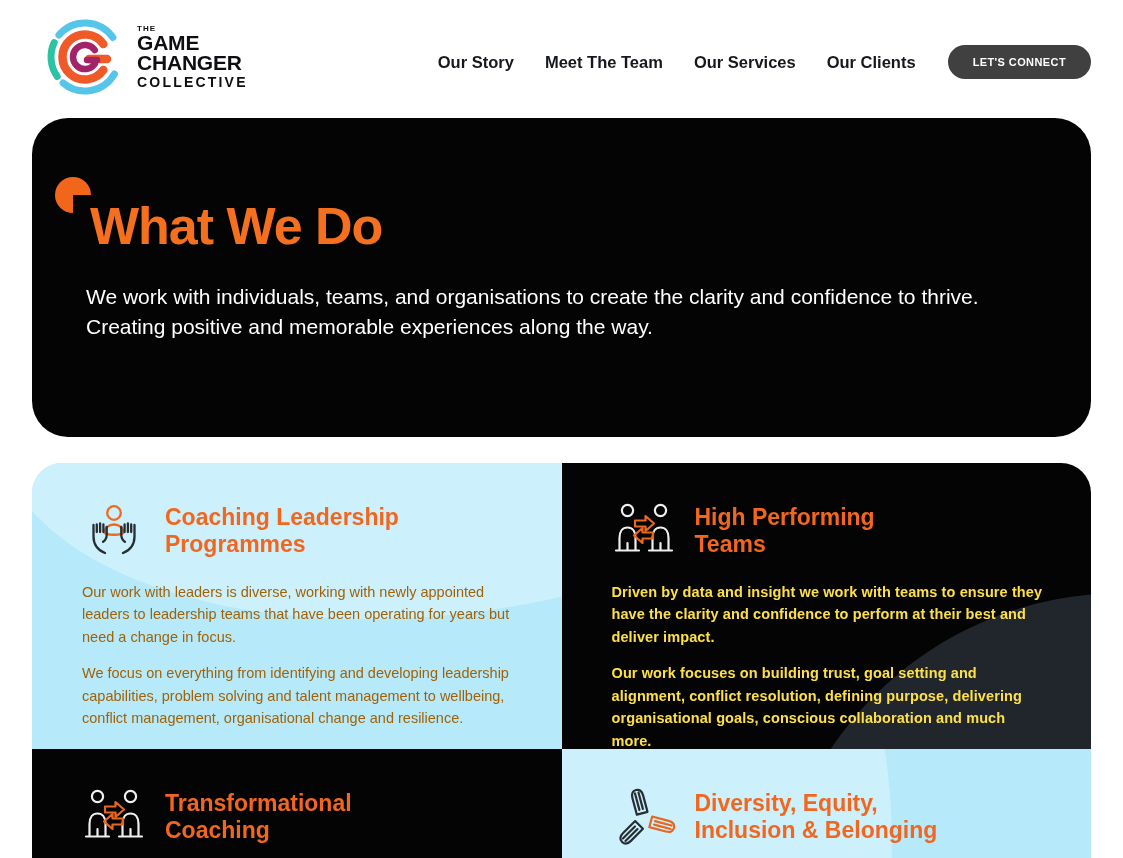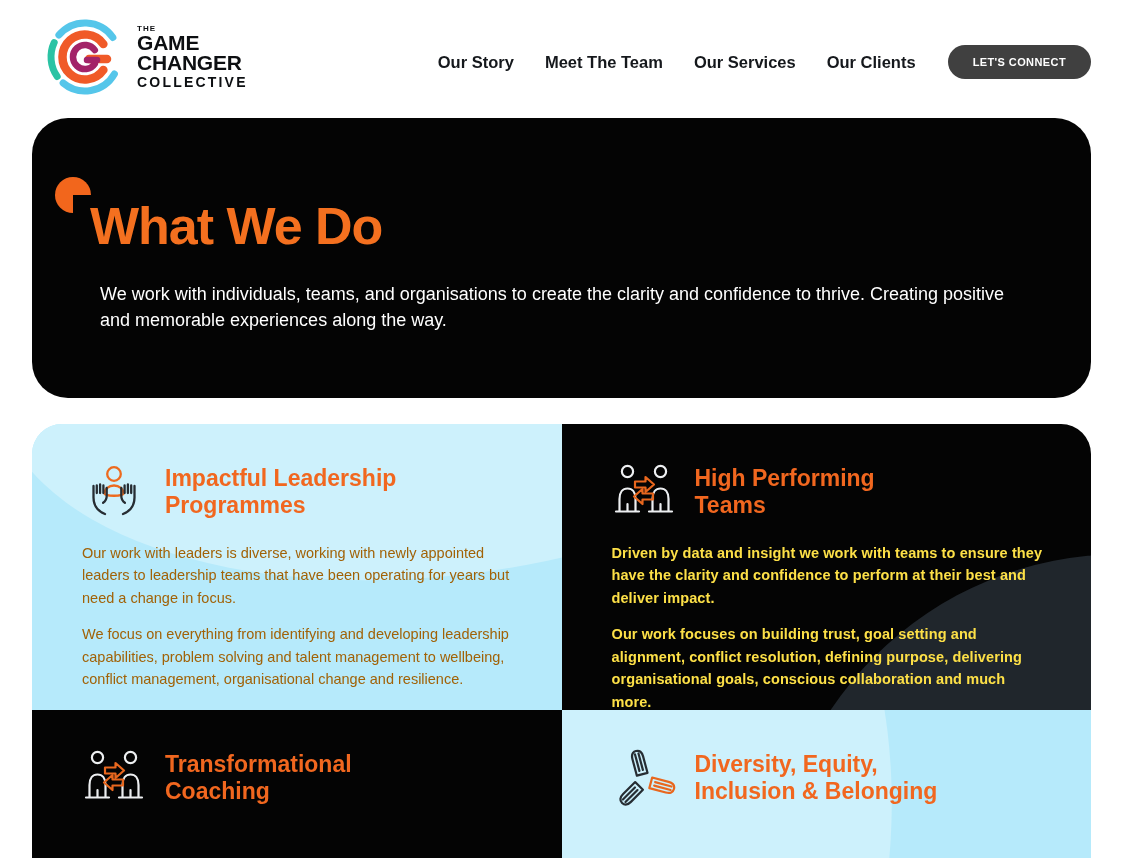--- a/index.html
+++ b/index.html
@@ -14,28 +14,28 @@
   .logo-big { font-size:21px; font-weight:bold; letter-spacing:-0.2px; line-height:0.93; }
   .logo-collective { font-size:14px; font-weight:bold; letter-spacing:2.2px; margin-top:2px; }
   .spacer { flex:1; }
   .nav { display:flex; align-items:center; gap:31px; margin-top:10px;text-align:center; }
   .nav a { text-decoration:none; color:#15181c; font-weight:bold; font-size:16.5px; }
   .cta { margin-left:32px; margin-top:10px; background:#404040; color:#fff; border:none;
     font-family:inherit; font-weight:bold; font-size:11px; letter-spacing:0.4px;
     padding:11px 25px; border-radius:19px; cursor:pointer; }
 
   
-  .hero { position:relative; margin:8px 32px 0 32px; height:280px; background:#040404;
+  .hero { position:relative; margin:8px 32px 0 32px; height:319px; background:#040404;
     border-radius:36px; overflow:hidden; }
   .pac { position:absolute; left:23px; top:59px; width:36px; height:36px; border-radius:50%;
     background:conic-gradient(from 0deg, #F2661C 0 90deg, transparent 90deg 180deg, #F2661C 180deg 360deg); }
   .hero h1 { position:absolute; left:58px; top:78px; color:#F4701F; font-size:52px;
     font-weight:bold; letter-spacing:-1px; }
-  .hero p { position:absolute; left:68px; top:164px; width:916px; color:#ffffff;
-    font-size:18px; line-height:1.43; font-weight:normal; }
+  .hero p { position:absolute; left:54px; top:164px; width:916px; color:#ffffff;
+    font-size:21px; line-height:1.43; font-weight:normal; }
 
   
   .grid { margin:26px 32px 0 32px; display:grid; grid-template-columns:1fr 1fr;
     grid-template-rows:286px 410px; border-radius:30px; overflow:hidden; }
   .card { position:relative; overflow:hidden; padding:36px 44px 0 50px; }
   .card.blue { background:#B6EAFB; }
   .card.dark { background:#040404; }
   .swoosh { position:absolute; border-radius:50%; }
   .sw1 { width:920px; height:480px; left:-40px; top:-330px; background:#CDF1FC; transform:rotate(-8deg); }
   .sw2 { width:700px; height:700px; left:210px; top:130px; background:#20262C; }
@@ -105,21 +105,21 @@
               <path d="M24.7 28v8c0 3-1.2 5.2-3.6 6.8"></path>
             </g>
             <g stroke="#262D33" stroke-width="2.3" transform="scale(-1,1) translate(-64,0)">
               <path d="M11.5 26v11.5c0 8.5 4 13.5 11.5 16.5"></path>
               <path d="M14.8 25.5v7.5M18.1 24.5v8.5M21.4 25.5v7.5"></path>
               <path d="M24.7 28v8c0 3-1.2 5.2-3.6 6.8"></path>
             </g>
           </g>
         </svg>
         <div class="card-title">
-          <span>Impactful Leadership</span>
+          <span>Coaching Leadership</span>
           <span>Programmes</span>
         </div>
       </div>
       <div class="card-body">
         <p>Our work with leaders is diverse, working with newly appointed leaders to leadership teams that have been operating for years but need a change in focus.</p>
         <p>We focus on everything from identifying and developing leadership capabilities, problem solving and talent management to wellbeing, conflict management, organisational change and resilience.</p>
       </div>
     </div>
   </div>
 

